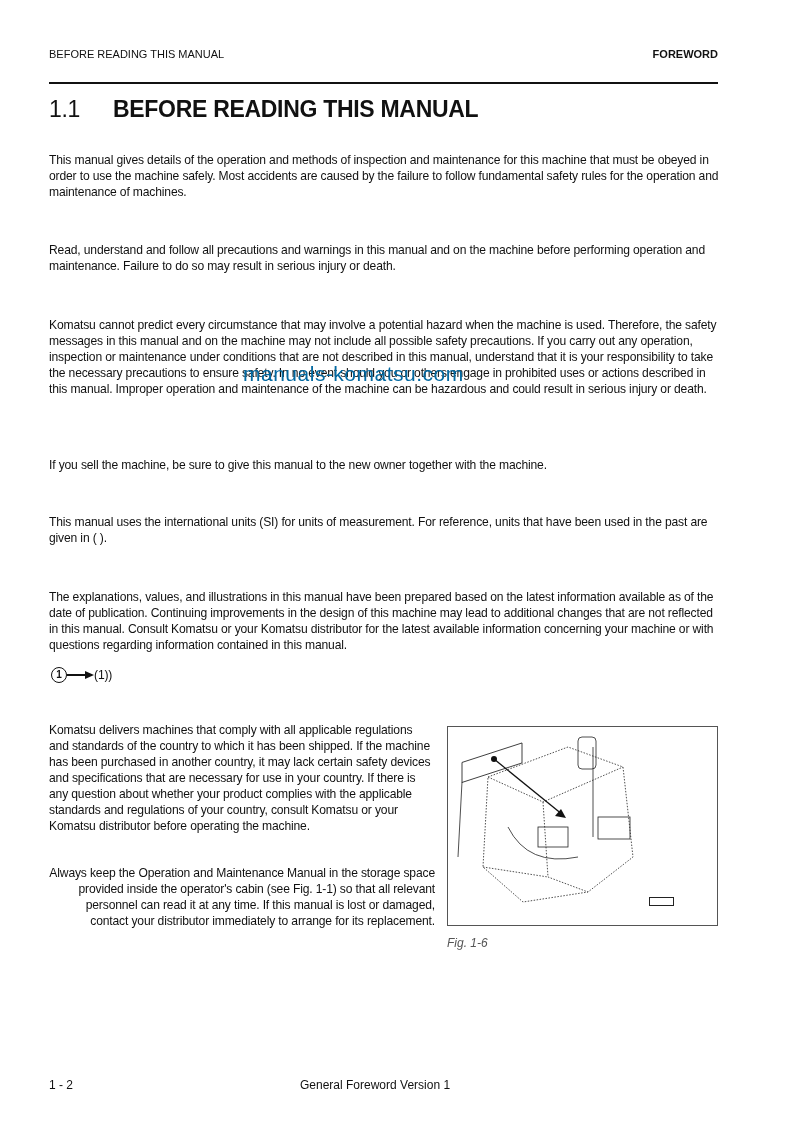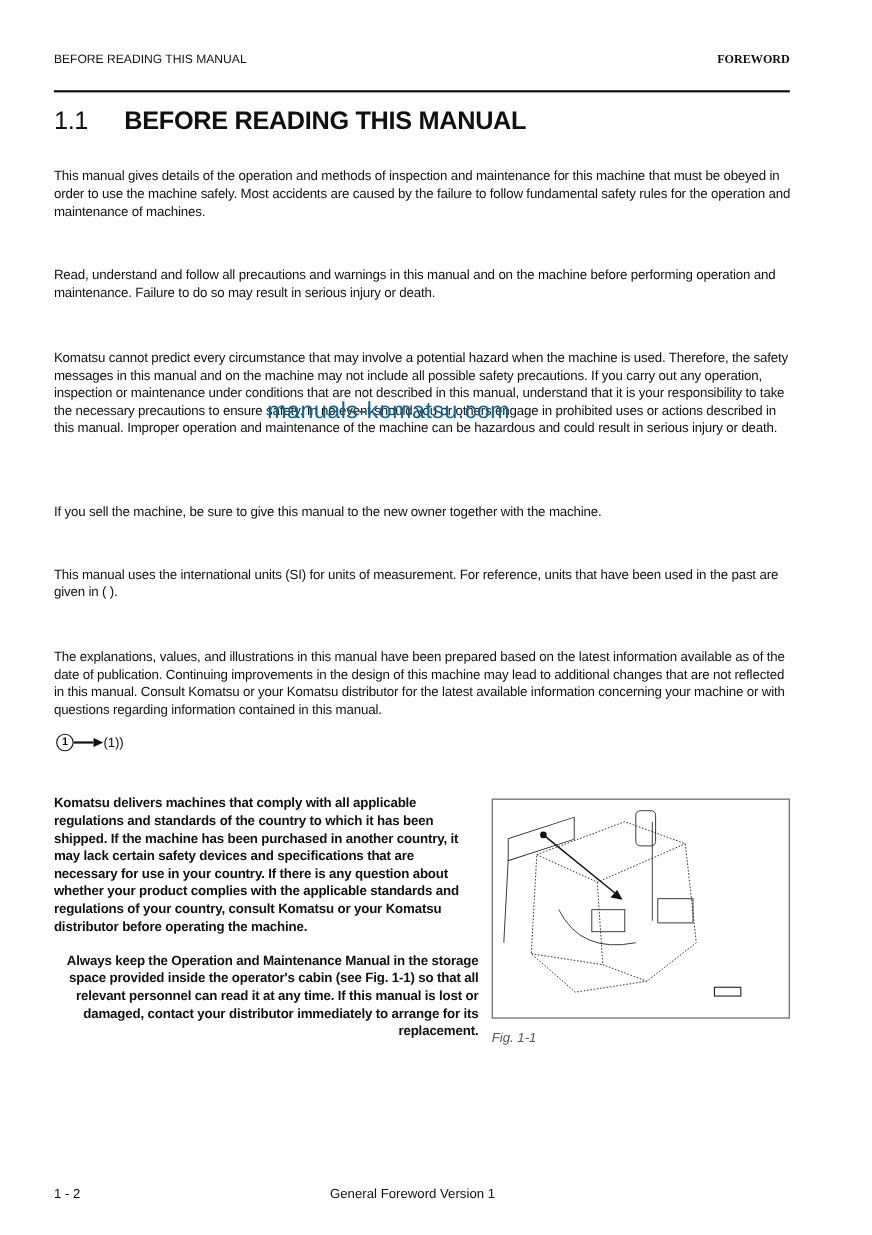--- a/index.html
+++ b/index.html
@@ -1,25 +1,25 @@
 <!DOCTYPE html>
 <html><head>
 <meta charset="utf-8">
 <style>
   html, body { margin: 0; padding: 0; background: #ffffff; }
   body { width: 793px; height: 1123px; position: relative; overflow: hidden;
          font-family: "Liberation Sans", sans-serif; color: #111; }
   .abs { position: absolute; }
   .hdr-left { left: 49px; top: 48px; font-size: 11px; letter-spacing: 0; }
-  .hdr-right { right: 75px; top: 48px; font-size: 11px; font-weight: bold; font-family: Liberation Serif, serif; }
+  .hdr-right { right: 75px; top: 48px; font-size: 11px; font-weight: bold; }
   .hdr-rule { left: 49px; top: 82px; width: 669px; height: 2px; background: #111; }
   .title { left: 49px; top: 96px; font-size: 23px; font-weight: bold; letter-spacing: -0.3px; }
   .title .num { font-weight: normal; display: inline-block; width: 64px; }
   .para { left: 49px; width: 672px; font-size: 12.1px; line-height: 16px; letter-spacing: -0.15px; }
-  .para-narrow { left: 49px; width: 386px; font-size: 12.1px; line-height: 16px; letter-spacing: -0.15px; font-weight: bold; }
+  .para-narrow { left: 49px; width: 386px; font-size: 12.1px; line-height: 16px; letter-spacing: -0.15px; }
   .watermark { left: 243px; top: 362px; font-size: 21px; color: #0369a1; letter-spacing: 0.5px; }
   .example { display: inline-flex; align-items: center; vertical-align: middle; margin-left: 2px; }
   .circle { display: inline-flex; align-items: center; justify-content: center; width: 16px; height: 16px;
             border: 1.5px solid #111; border-radius: 50%; font-size: 10px; font-weight: bold; box-sizing: border-box; }
   .arrow-line { width: 18px; height: 1.5px; background: #111; position: relative; }
   .arrow-head { width: 0; height: 0; border-left: 9px solid #111; border-top: 4px solid transparent; border-bottom: 4px solid transparent; }
   .figure-box { left: 447px; top: 726px; width: 271px; height: 200px; border: 1px solid #555; box-sizing: border-box; }
   .fig-caption { left: 447px; top: 936px; font-size: 12px; font-style: italic; color: #555; }
   .fig-tag { position: absolute; right: 43px; bottom: 19px; width: 23px; height: 7px; border: 1px solid #222; font-size: 5px; line-height: 7px; text-align: center; }
   .footer-left { left: 49px; top: 1078px; font-size: 12px; }
@@ -72,16 +72,16 @@
       <path d="M60 100 Q 80 140 130 130"></path>
       <rect x="90" y="100" width="30" height="20"></rect>
       <line x1="14" y1="55" x2="10" y2="130"></line>
     </g>
     <circle cx="46" cy="32" r="3" fill="#111"></circle>
     <line x1="46" y1="32" x2="115" y2="88" stroke="#111" stroke-width="1.3"></line>
     <polygon points="118,91 107,89 113,82" fill="#111"></polygon>
   </svg>
   <div class="fig-tag"></div>
 </div>
-<div class="abs fig-caption">Fig. 1-1</div>
+<div class="abs fig-caption">Fig. 1-6</div>
 
 <div class="abs footer-left">1 - 2</div>
 <div class="abs footer-center">General Foreword Version 1</div>
 
 </body></html>

